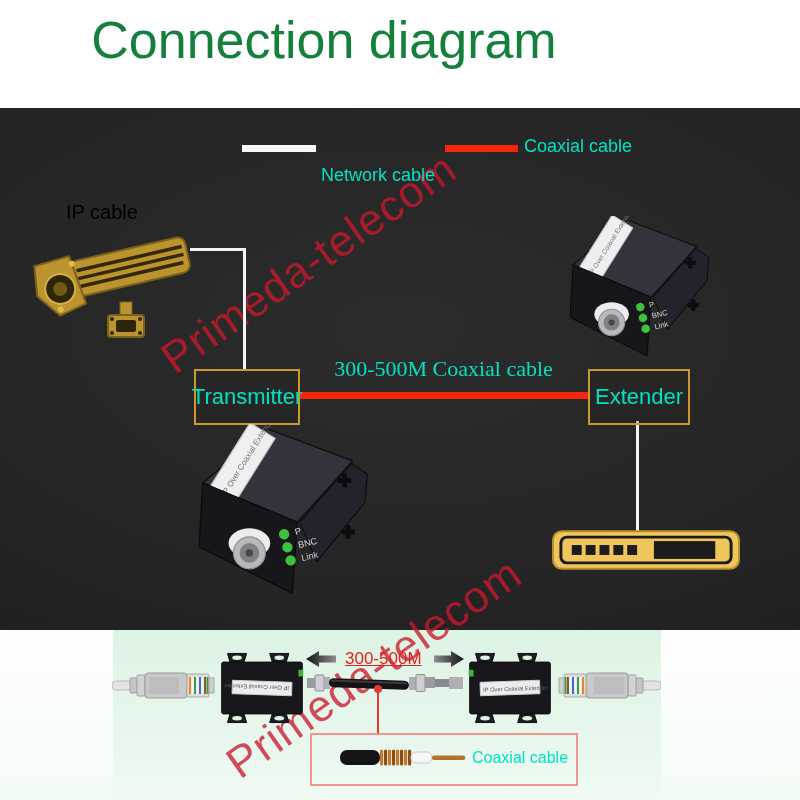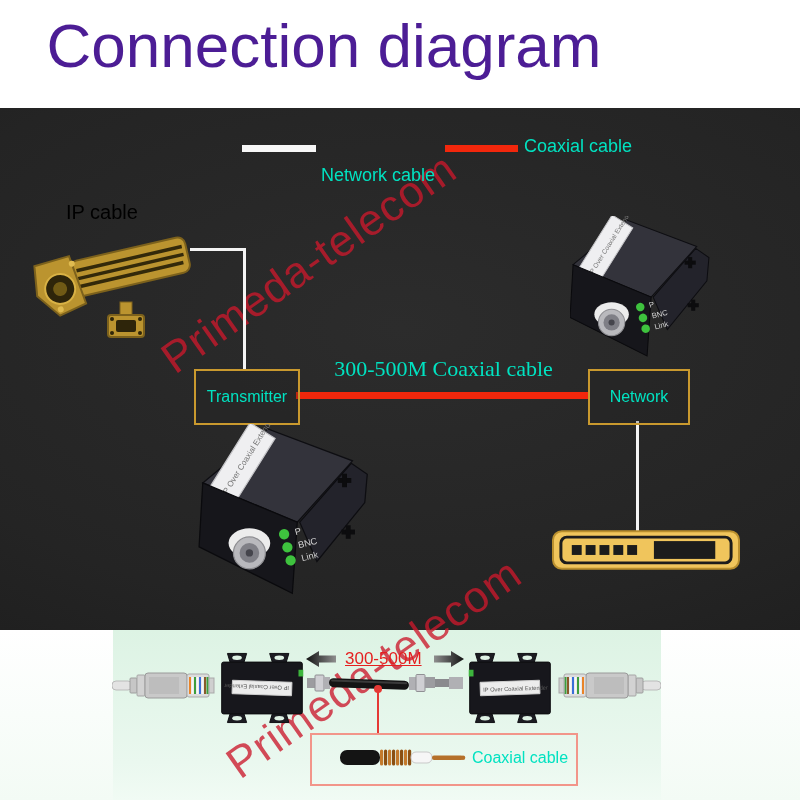--- a/index.html
+++ b/index.html
@@ -2,38 +2,38 @@
 <html><head>
 <meta charset="utf-8">
 <style>
   html,body{margin:0;padding:0;background:#ffffff;}
   .stage{position:relative;width:800px;height:800px;margin:0 auto;overflow:hidden;
          font-family:"Liberation Sans",sans-serif;background:#ffffff;}
   .abs{position:absolute;}
 
   
   .header{left:0;top:0;width:800px;height:108px;background:#ffffff;z-index:2;}
-  .title{width:648px;top:10px;text-align:center;font-size:62px;font-weight:400;
-         color:#4c1d95;letter-spacing:0px;z-index:3;}
+  .title{width:648px;top:10px;text-align:center;font-size:52px;font-weight:400;
+         color:#15803d;letter-spacing:0px;z-index:3;}
 
   
   .dark{left:0;top:108px;width:800px;height:522px;z-index:1;
         background:radial-gradient(ellipse 120% 100% at 50% 42%,#2c2c2c 0%,#242424 55%,#191919 100%);}
 
   
   .bottomstrip{left:0;top:630px;width:800px;height:170px;z-index:1;
         background:linear-gradient(180deg,#ffffff 0%,#f3fbf5 100%);}
   .mint{left:113px;top:630px;width:548px;height:170px;z-index:2;
         background:linear-gradient(180deg,#ddf3e4 0%,#eaf8ef 78%,#f1fbf4 100%);}
 
   .cyan{color:#00e2c1;}
   .legend-bar{height:7px;z-index:10;}
   .legend-text{font-size:18px;z-index:10;white-space:nowrap;}
 
-  .goldbox{border:2px solid #c9992e;color:#00e2c1;font-size:16px;display:flex;
+  .goldbox{border:2px solid #c9992e;color:#00e2c1;font-size:22px;display:flex;
            align-items:center;justify-content:center;z-index:12;background:rgba(30,30,30,.25);}
 
   .wline{background:#f4f4f4;z-index:11;}
   .redline{background:#f2270c;z-index:11;}
 
   .linklabel{font-size:22px;text-align:center;z-index:12;white-space:nowrap;font-family:Liberation Serif, serif;}
   .small-cyan{font-size:20px;z-index:12;white-space:nowrap;}
 
   .watermark{z-index:5;color:rgba(203,24,44,0.78);font-size:44px;white-space:nowrap;
              transform:rotate(-35deg);transform-origin:center;letter-spacing:1px;}
@@ -86,21 +86,21 @@
       <circle cx="112" cy="115" r="2" fill="#2e250a"></circle>
   </svg>
 
   <div class="abs wline" style="left:190px;top:248px;width:56px;height:3px;"></div>
   <div class="abs wline" style="left:243px;top:248px;width:3px;height:121px;"></div>
 
   <div class="abs goldbox" style="left:194px;top:369px;width:102px;height:52px;">
     <span>Transmitter</span>
   </div>
   <div class="abs goldbox" style="left:588px;top:369px;width:98px;height:52px;">
-    <span>Network</span>
+    <span>Extender</span>
   </div>
 
   <div class="abs linklabel cyan" style="left:297px;top:356px;width:293px;">300-500M Coaxial cable</div>
   <div class="abs redline" style="left:296px;top:392px;width:292px;height:7px;"></div>
 
   <div class="abs wline" style="left:636px;top:421px;width:3px;height:111px;"></div>
 
   <svg class="abs z12" style="left:570px;top:216px;" width="142" height="147" viewBox="0 0 140 145">
     <polygon points="82,80 124,32 137,41 135,64 96,112" fill="#23232b" stroke="#0d0d11"></polygon>
     <g fill="#0c0c0e">

